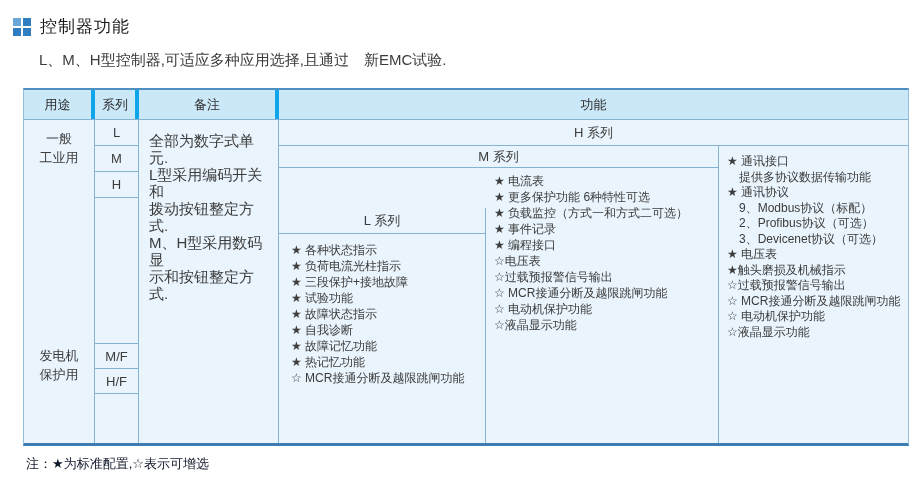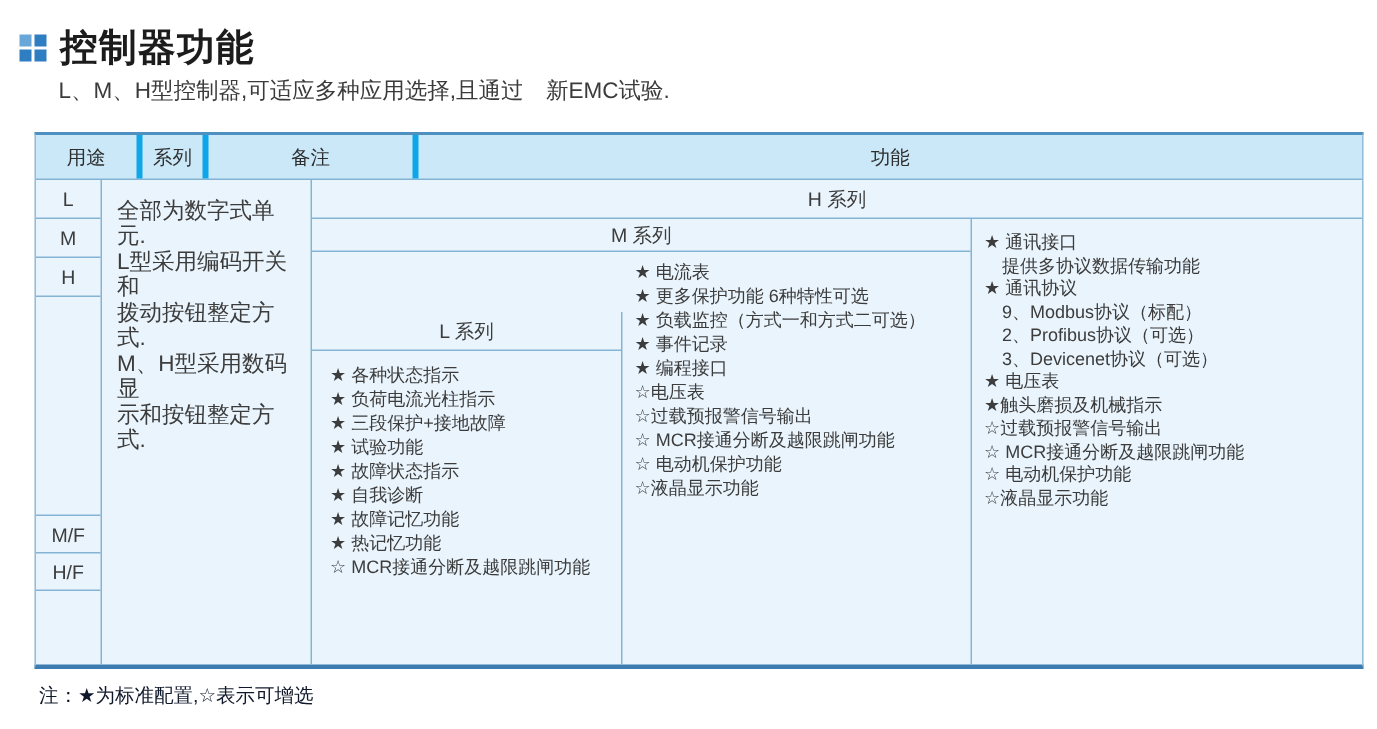--- a/index.html
+++ b/index.html
@@ -6,21 +6,21 @@
   body{
     width:918px;height:486px;background:#ffffff;position:relative;
     font-family:"Liberation Sans","DejaVu Sans",sans-serif;
     -webkit-font-smoothing:antialiased;
   }
   
   .title-row{position:absolute;left:13px;top:15px;display:flex;align-items:center;gap:9px;}
   .grid-icon{width:18px;height:18px;display:grid;grid-template-columns:8px 8px;grid-template-rows:8px 8px;gap:2px;}
   .grid-icon i{display:block;background:#2f7ec2;}
   .grid-icon i.lt{background:#6aa7d9;}
-  .page-title{font-size:25px;font-weight:bold;color:#1c1c1c;letter-spacing:1px;margin:0;}
+  .page-title{font-size:17px;font-weight:normal;color:#1c1c1c;letter-spacing:1px;margin:0;}
   .subtitle{position:absolute;left:39px;top:51px;font-size:15px;color:#3b3b3b;}
 
   
   .spec-table{
     position:absolute;left:23px;top:88px;width:886px;height:358px;box-sizing:border-box;
     background:#e9f4fc;color:#3c3c3c;
     border-top:2px solid #4e90c0;border-bottom:3px solid #3c7cb0;
     border-left:1px solid #93bcd9;border-right:1px solid #93bcd9;
     display:flex;flex-direction:column;
   }
@@ -83,20 +83,26 @@
 <div class="spec-table">
   <div class="thead">
     <div class="th th-usage">用途</div>
     <div class="th th-series">系列</div>
     <div class="th th-remark">备注</div>
     <div class="th th-func">功能</div>
   </div>
 
   <div class="tbody">
 
+    <div class="col col-usage">
+      <div class="usage-label usage-1">一般
+工业用</div>
+      <div class="usage-label usage-2">发电机
+保护用</div>
+    </div>
 
     <div class="col col-series">
       <div class="series-cell h26">L</div>
       <div class="series-cell h26">M</div>
       <div class="series-cell h26">H</div>
       <div class="series-cell spacer146"></div>
       <div class="series-cell h25">M/F</div>
       <div class="series-cell h25">H/F</div>
       <div class="series-cell series-fill"></div>
     </div>

